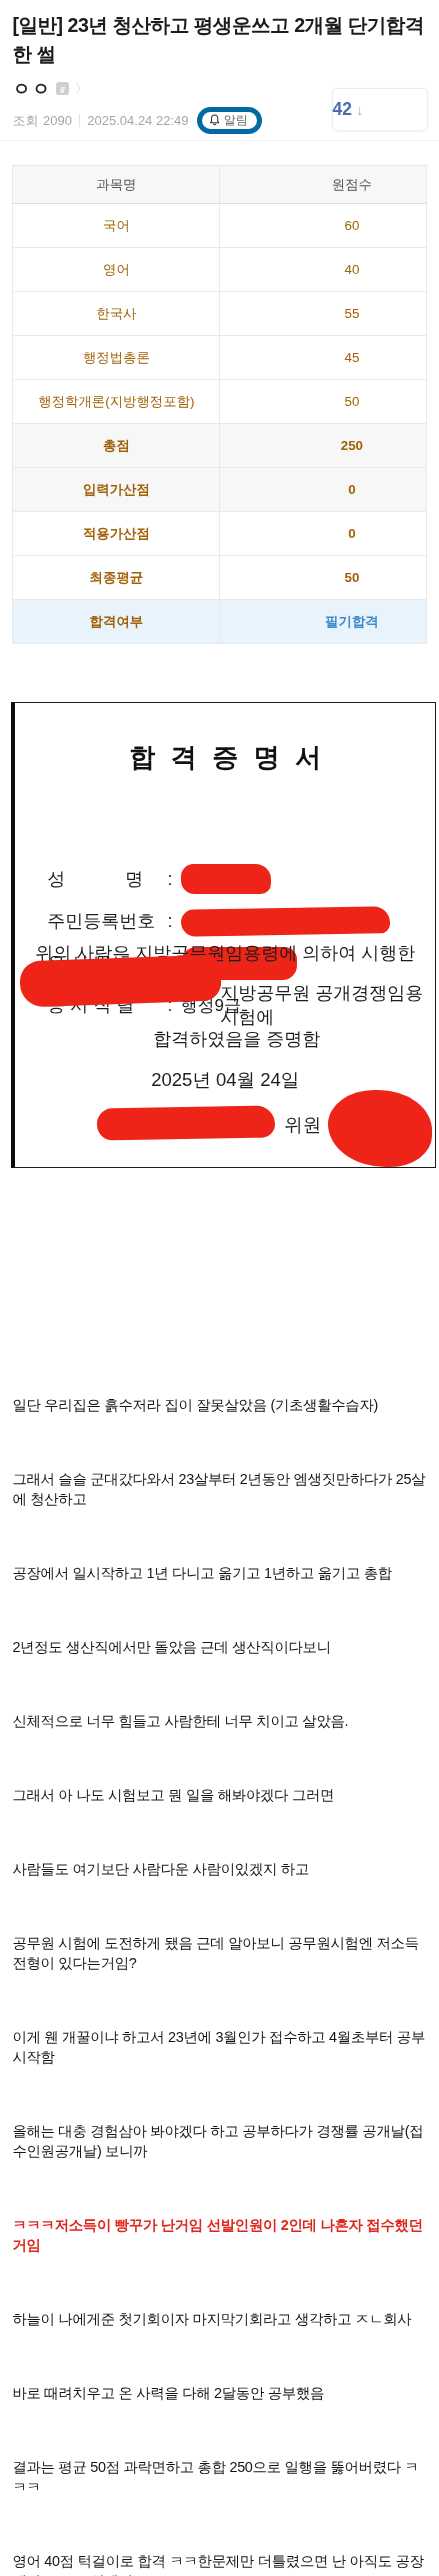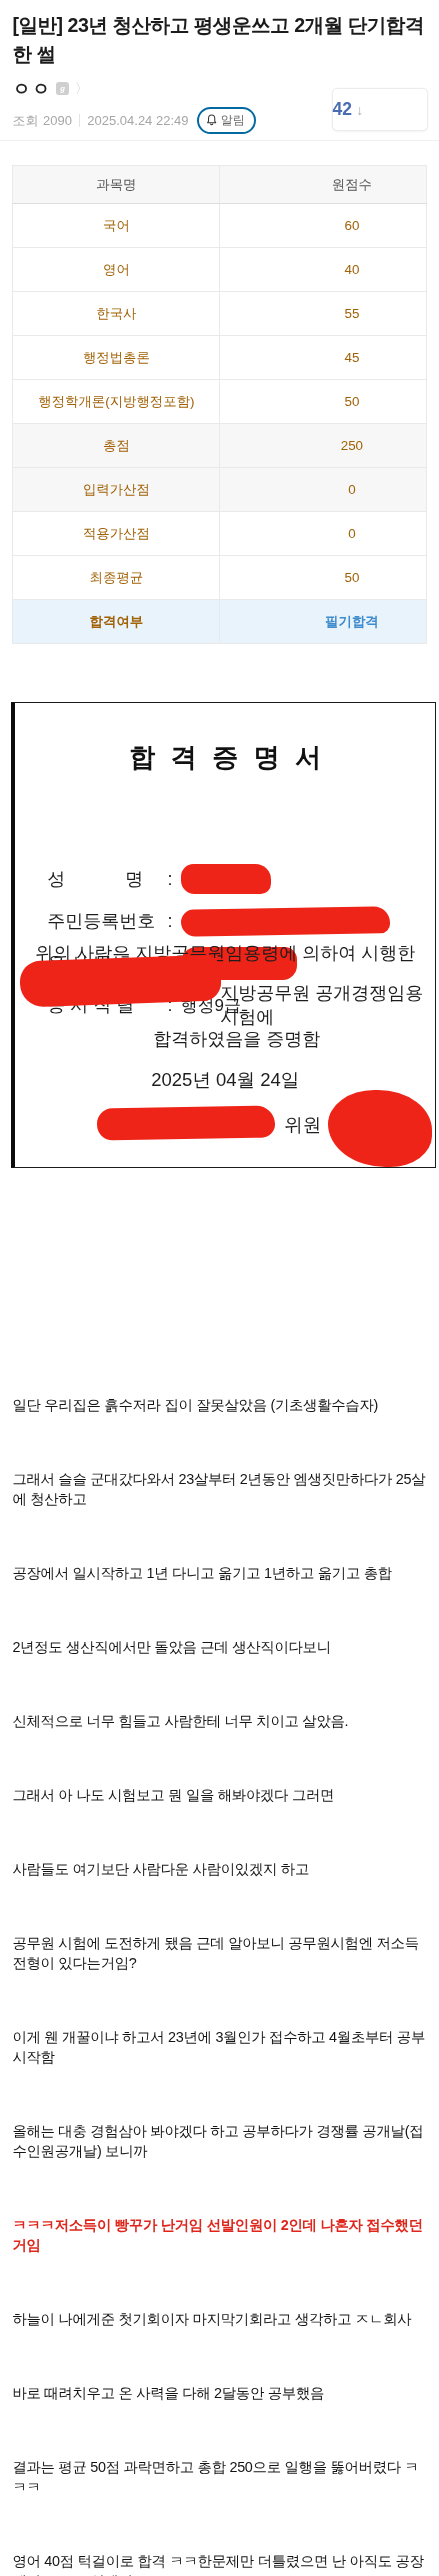--- a/index.html
+++ b/index.html
@@ -16,39 +16,39 @@
   .post-title { font-size:19.6px; font-weight:700; line-height:1.45; color:#1c1c1c; letter-spacing:-0.5px; }
   .writer-row { display:flex; align-items:center; gap:4.6px; margin-top:11.3px; height:18.5px; }
   .writer-nick { font-size:18px; font-weight:700; color:#222; letter-spacing:1.5px; }
   .gallog-badge { width:13.4px; height:13.4px; background:#cfcfcf; border-radius:3.1px; display:inline-flex;
     align-items:center; justify-content:center; color:#ffffff; font-size:7.7px; font-style:italic; font-weight:700; }
   .writer-chevron { color:#cccccc; font-size:13.4px; line-height:1; margin-left:1px; }
   .meta-row { display:flex; align-items:center; margin-top:8.2px; height:29px; color:#a6a6a6; font-size:13px; }
   .meta-sep { width:1px; height:12.4px; background:#e3e3e3; margin:0 7.2px; }
   .views-label { margin-right:4.6px; }
   .alarm-pill { display:inline-flex; align-items:center; gap:3.6px; margin-left:8.2px;
-    border:2px solid #0369a1; border-radius:14.4px; height:27px; padding:0 9.3px 0 7.2px;
+    border:5px solid #0369a1; border-radius:14.4px; height:27px; padding:0 9.3px 0 7.2px;
     background:#fff; color:#666; font-size:12px; font-family:inherit; }
   .vote-box { position:absolute; right:12.4px; top:88px; width:96px; height:43px;
     border:0.5px solid #ececec; border-radius:5.2px; background:#fff;
     box-shadow:0 0.5px 2.1px rgba(0,0,0,.05); display:flex; align-items:center; justify-content:flex-start; gap:4.1px; }
   .vote-count { font-size:17.5px; font-weight:700; color:#4a6cb3; }
   .vote-arrow { font-size:14px; color:#b5aea6; }
   .top-divider { border:none; border-top:1px solid #f0f0f0; margin-top:5.2px; }
 
   
   .score-table { width:415px; margin:24px 12.4px 0 12.4px; border-collapse:collapse; table-layout:fixed; }
   .score-table th, .score-table td { border:0.5px solid #e9e9e9; font-size:13.4px; }
   .score-table thead th { height:38px; background:#f7f7f8; color:#555; font-weight:400; border-bottom:0.5px solid #dedede; }
   .score-table td { height:44px; text-align:center; color:#a16207; }
   .score-table td.c-label { width:227px; }
   .score-table td.c-value { padding-left:57px; }
   .score-table thead th.c-value-h { padding-left:57px; }
   tr.k-summary-gray td { background:#f7f7f8; }
-  tr.k-summary-gray td, tr.k-summary td { font-weight:400; }
+  tr.k-summary-gray td, tr.k-summary td { font-weight:700; }
   tr.k-result td { background:#e8f3fb; font-weight:700; }
   tr.k-result td.c-value { color:#3e8ccd; }
 
   
   .certificate { position:relative; margin:58px 4.1px 0 11.3px; width:425px; height:466px;
     background:#ffffff; border:1.5px solid #1b1b1b; border-left:4.6px solid #0c0c0c; }
   .cert-title { margin-top:37px; text-align:center; font-size:26px; font-weight:700; color:#111;
     letter-spacing:15.5px; text-indent:15.5px; }
   .cert-fields { position:absolute; left:32px; top:155px; }
   .cert-field { display:flex; align-items:center; height:42px; font-size:18px; color:#1d1d1d; }

